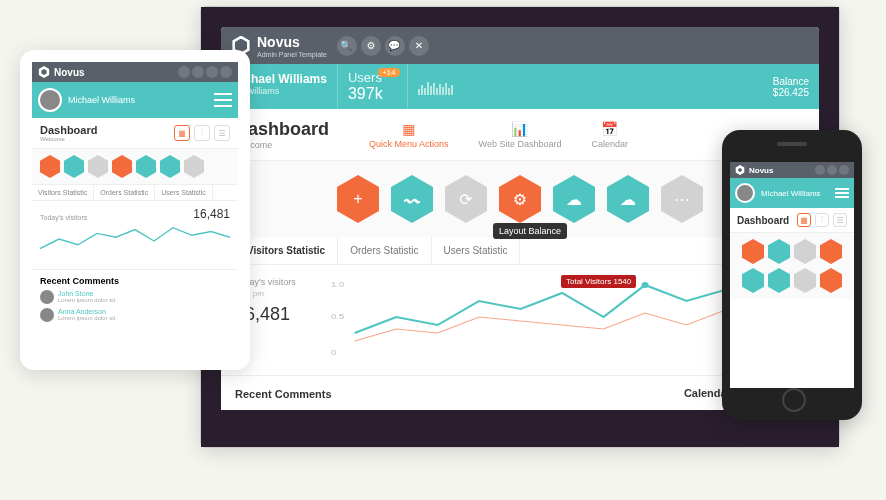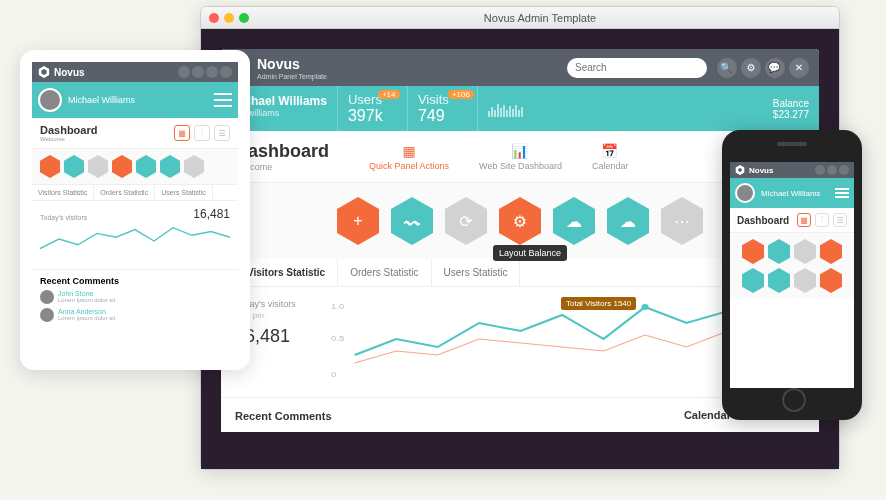--- a/index.html
+++ b/index.html
@@ -59,21 +59,21 @@
 .toggle{margin-left:auto;width:32px;height:16px;background:#6fd66f;border-radius:8px;position:relative}
 .toggle:after{content:"";position:absolute;right:2px;top:2px;width:12px;height:12px;background:#fff;border-radius:50%}
 
 .chart-wrap{display:flex;padding:12px 14px 18px;gap:16px}
 .chart-meta{min-width:80px}
 .chart-meta .t{font-size:9px;color:#999}
 .chart-meta .tm{font-size:8px;color:#bbb;margin:2px 0 6px}
 .chart-meta .v{font-size:18px;font-weight:300;color:#333}
 .chart{flex:1;position:relative;height:80px}
 .chart svg{width:100%;height:100%}
-.chart-tip{position:absolute;background:#a16207;color:#fff;font-size:8px;padding:2px 5px;border-radius:2px}
+.chart-tip{position:absolute;background:#b91c1c;color:#fff;font-size:8px;padding:2px 5px;border-radius:2px}
 
 .bottom{display:flex;border-top:1px solid #eee}
 .bottom>div{flex:1;padding:8px 14px}
 .bottom .bt{font-size:11px;font-weight:600;color:#333}
 .cal{text-align:right;font-size:9px;color:#888;display:flex;align-items:center;gap:6px;justify-content:flex-end}
 
 .tablet{left:20px;top:50px;width:230px;height:320px;background:#fff;border:12px solid #fff;border-radius:14px;box-shadow:0 4px 20px rgba(0,0,0,.15)}
 .tablet-inner{width:100%;height:100%;background:#fff;overflow:hidden;font-size:8px}
 .tb-hdr{background:#5a6069;padding:4px 6px;display:flex;align-items:center;gap:4px}
 .tb-hdr .tlogo{color:#fff;font-size:10px;font-weight:600}
@@ -106,95 +106,79 @@
 .phone:before{content:"";position:absolute;top:12px;left:50%;margin-left:-15px;width:30px;height:4px;background:#444;border-radius:2px}
 .phone:after{content:"";position:absolute;bottom:8px;left:50%;margin-left:-10px;width:20px;height:20px;border:2px solid #444;border-radius:50%}
 .phone-inner{width:100%;height:100%;background:#fff;overflow:hidden;font-size:7px}
 .ph-hex{display:flex;flex-wrap:wrap;gap:4px;padding:6px;background:#fafafa;justify-content:center}
 .phex{width:22px;height:25px;clip-path:polygon(50% 0,100% 25%,100% 75%,50% 100%,0 75%,0 25%)}
 </style>
 </head>
 <body>
 
 <div class="frame mac">
-  <div class="titlebar">
-    <div class="dots">
-      <div class="dot rd"></div>
-      <div class="dot yl"></div>
-      <div class="dot gn"></div>
-    </div>
-    <div class="wt">Novus Admin Template</div>
-  </div>
   <div class="mac-body">
     <div class="app">
       <div class="hdr">
         <div class="logo">
           <div class="logo-hex"></div>
           <div>
             <span class="logo-t">Novus</span>
             <span class="logo-s">Admin Panel Template</span>
           </div>
         </div>
-        <div class="search">
-          <input placeholder="Search" style="">
-        </div>
         <div class="hdr-icons">
           <div class="hdr-ico">🔍</div>
           <div class="hdr-ico">⚙</div>
           <div class="hdr-ico">💬</div>
           <div class="hdr-ico">✕</div>
         </div>
       </div>
 
       <div class="stats">
         <div class="user-cell">
           <div class="nm">Michael Williams</div>
           <div class="hn">@mwilliams</div>
         </div>
         <div class="stat">
           <div class="lb">Users</div>
           <span class="badge">+14</span>
           <div class="vl">397k</div>
-        </div>
-        <div class="stat">
-          <div class="lb">Visits</div>
-          <span class="badge">+106</span>
-          <div class="vl">749</div>
         </div>
         <div class="stat-wide">
           <div class="spark">
             <span style="height:40%"></span>
               <span style="height:70%"></span>
               <span style="height:50%"></span>
               <span style="height:90%"></span>
               <span style="height:60%"></span>
               <span style="height:80%"></span>
               <span style="height:45%"></span>
               <span style="height:75%"></span>
               <span style="height:55%"></span>
               <span style="height:85%"></span>
               <span style="height:50%"></span>
               <span style="height:70%"></span>
           </div>
           <div>
             <div class="lb">Balance</div>
-            <div class="vl">$23.277</div>
+            <div class="vl">$26.425</div>
           </div>
         </div>
       </div>
 
       <div class="dash">
         <div>
           <div class="dash-t">Dashboard</div>
           <div class="dash-s">Welcome</div>
         </div>
         <div class="dash-nav">
           <div class="dn active">
             <div class="ico">▦</div>
-            <div>Quick Panel Actions</div>
+            <div>Quick Menu Actions</div>
           </div>
           <div class="dn">
             <div class="ico">📊</div>
             <div>Web Site Dashboard</div>
           </div>
           <div class="dn">
             <div class="ico">📅</div>
             <div>Calendar</div>
           </div>
         </div>

